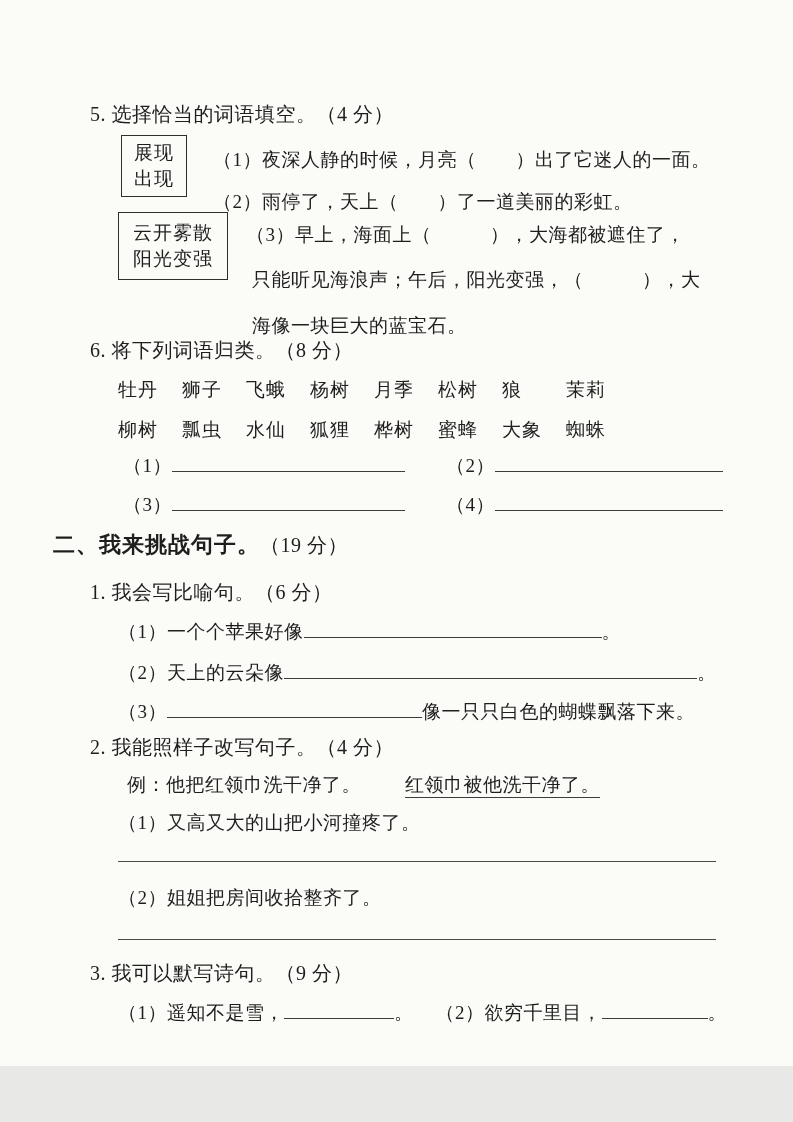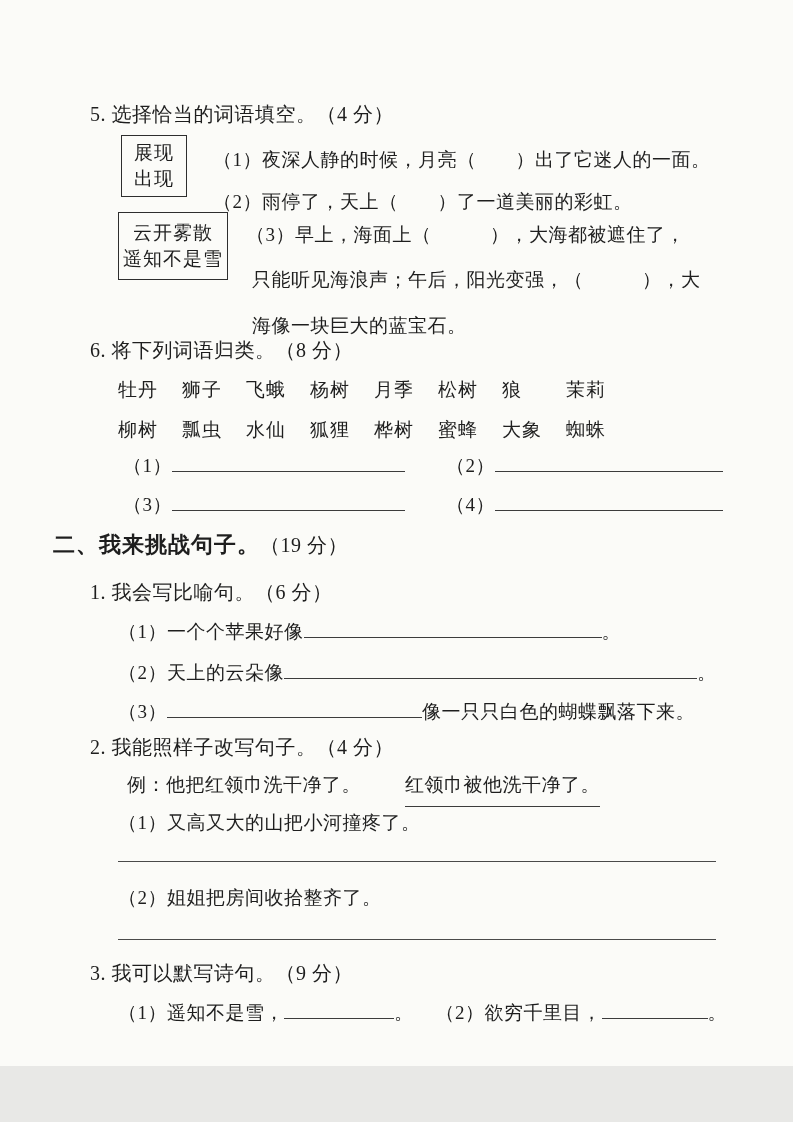--- a/index.html
+++ b/index.html
@@ -46,21 +46,21 @@
   .words{display:flex;gap:24px;}
   .words .w{letter-spacing:1px;}
   .w-narrow{margin-right:20px;}
   .ansline{
     position:absolute;
     border-top:1.2px solid #4a4a4a;
     height:0;
   }
   .ex-answer{
     border-bottom:1.2px solid #3c3c3c;
-    padding-bottom:11px;
+    padding-bottom:2px;
     margin-left:44px;
   }
   .footer{
     position:absolute;
     left:0;right:0;
     text-align:center;
     font-size:16px;
     letter-spacing:7px;
     color:#737373;
   }
@@ -74,21 +74,21 @@
 
   <div class="wordbox" style="left:121px;top:135px;width:64px;height:60px;">
     <div class="bline">展现</div>
     <div class="bline">出现</div>
   </div>
   <div class="row" style="left:213px;top:146px;">（1）夜深人静的时候，月亮（　　）出了它迷人的一面。</div>
   <div class="row" style="left:213px;top:188px;font-family:Liberation Serif, serif;">（2）雨停了，天上（　　）了一道美丽的彩虹。</div>
 
   <div class="wordbox" style="left:118px;top:212px;width:108px;height:66px;">
     <div class="bline">云开雾散</div>
-    <div class="bline">遥知不是雪</div>
+    <div class="bline">阳光变强</div>
   </div>
   <div class="row" style="left:246px;top:221px;">（3）早上，海面上（　　　），大海都被遮住了，</div>
   <div class="row" style="left:252px;top:266px;">只能听见海浪声；午后，阳光变强，（　　　），大</div>
   <div class="row" style="left:252px;top:312px;">海像一块巨大的蓝宝石。</div>
 
   <div class="row qheader" style="left:90px;top:336px;">6. 将下列词语归类。（8 分）</div>
 
   <div class="row words" style="left:118px;top:376px;">
     <span class="w">牡丹</span>
     <span class="w">狮子</span>

